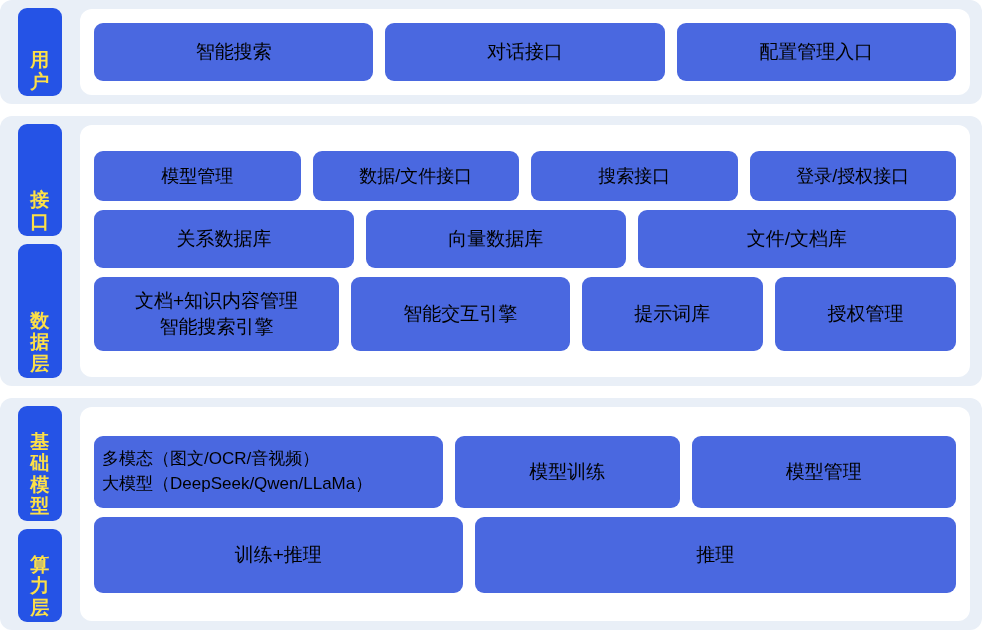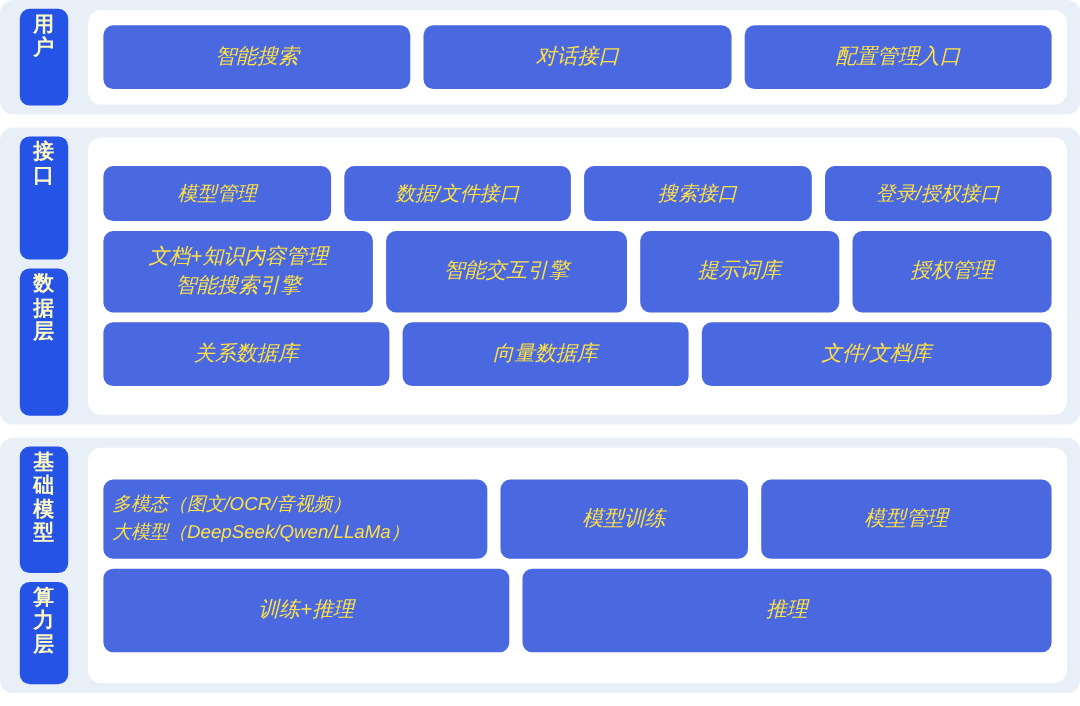--- a/index.html
+++ b/index.html
@@ -43,27 +43,27 @@
     flex-direction: column;
     justify-content: center;
     padding: 8px 0 8px 18px;
     box-sizing: border-box;
     gap: 8px;
   }
   .tab {
     width: 62px;
     background: #2553e6;
     border-radius: 9px;
-    color: #fef9c3;
+    color: #fde047;
     font-size: 19px;
     font-weight: 700;
     line-height: 1.13;
     letter-spacing: 0.5px;
     display: flex;
-    align-items: flex-start;
+    align-items: flex-end;
     justify-content: center;
     text-align: center;
     box-sizing: border-box;
     padding: 4px 0;
     
     word-break: break-all;
     writing-mode: horizontal-tb;
     max-width: 44px;
     flex: 1 1 auto;
   }
@@ -90,31 +90,30 @@
   .row {
     display: flex;
     gap: 12px;
     width: 100%;
   }
 
   
   .card {
     background: #4a68e0;
     border-radius: 9px;
-    color: #fde047;
+    color: #000000;
     display: flex;
     align-items: center;
     justify-content: center;
     text-align: center;
     font-size: 19px;
     line-height: 1.35;
     box-sizing: border-box;
     padding: 6px 8px;
     white-space: pre-line;
-    font-style: italic;
   }
 
   .row--users .card { height: 58px; }
   .row--iface  .card { height: 50px; font-size: 18px; }
   .row--app    .card { height: 74px; }
   .row--data   .card { height: 58px; }
   .row--model  .card { height: 72px; }
   .row--compute .card { height: 76px; }
 
   .card--multimodal {
@@ -156,34 +155,34 @@
     </div>
     <div class="panel">
 
       <div class="row row--iface">
         <div class="card" style="flex:1">模型管理</div>
         <div class="card" style="flex:1">数据/文件接口</div>
         <div class="card" style="flex:1">搜索接口</div>
         <div class="card" style="flex:1">登录/授权接口</div>
       </div>
 
+      <div class="row row--data">
+        <div class="card" style="flex:1">关系数据库</div>
+        <div class="card" style="flex:1">向量数据库</div>
+        <div class="card" style="flex:1.24">文件/文档库</div>
+      </div>
+
       <div class="row row--app">
         <div class="card" style="flex:1.22">文档+知识内容管理
 智能搜索引擎</div>
         <div class="card" style="flex:1.08">智能交互引擎</div>
         <div class="card" style="flex:0.88">提示词库</div>
         <div class="card" style="flex:0.88">授权管理</div>
       </div>
 
-      <div class="row row--data">
-        <div class="card" style="flex:1">关系数据库</div>
-        <div class="card" style="flex:1">向量数据库</div>
-        <div class="card" style="flex:1.24">文件/文档库</div>
-      </div>
-
     </div>
   </div>
 
   <div class="section section--base">
     <div class="tab-rail">
       <div class="tab">
         <span class="tab-inner">基础模型</span>
       </div>
       <div class="tab">
         <span class="tab-inner">算力层</span>

